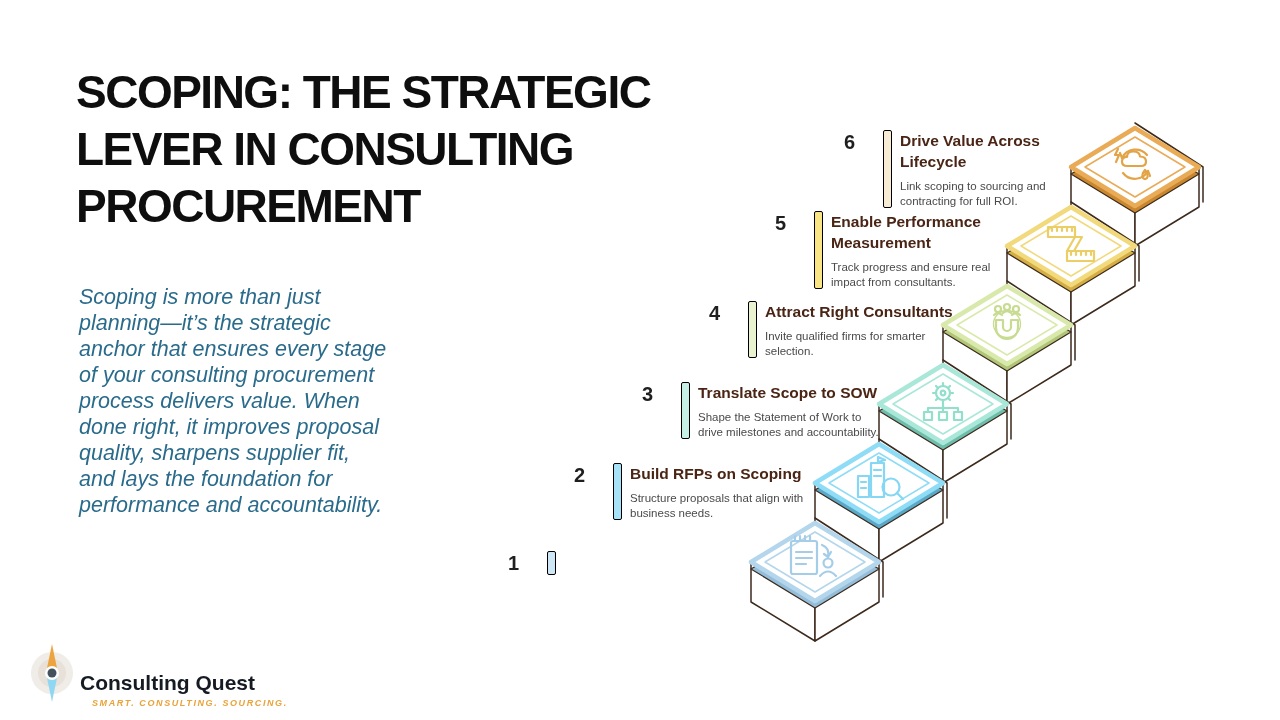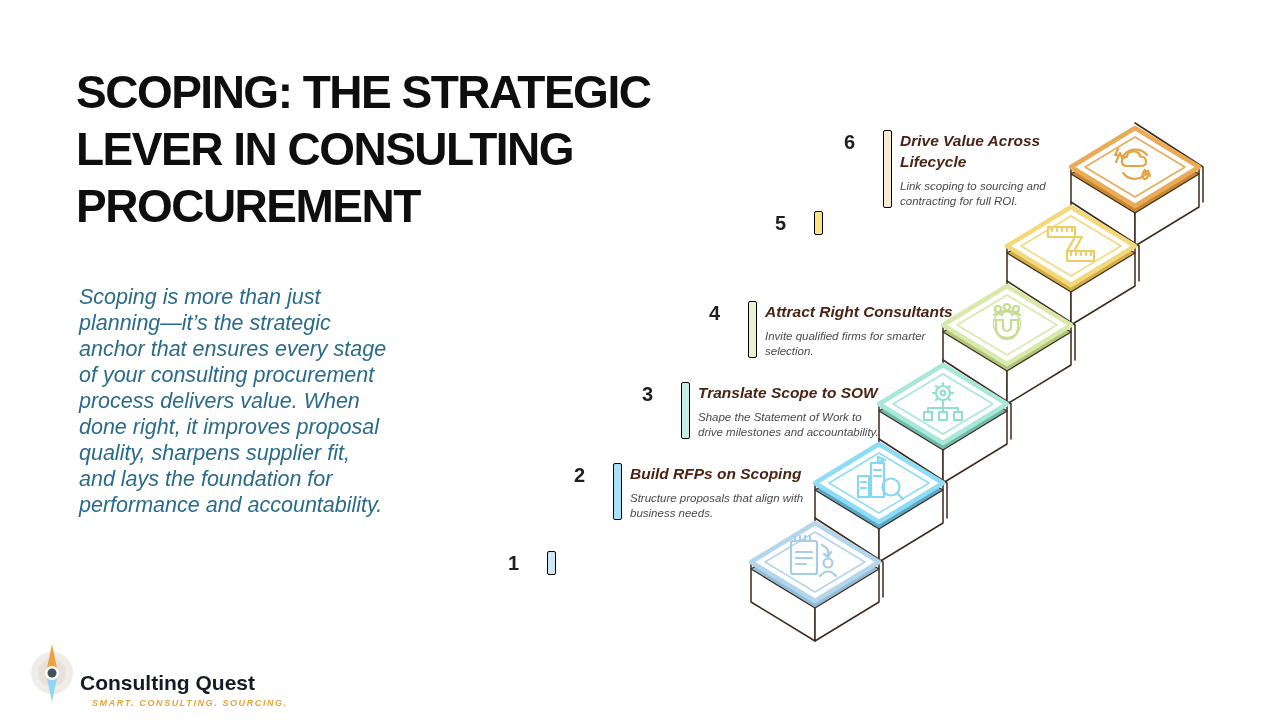--- a/index.html
+++ b/index.html
@@ -16,21 +16,21 @@
     position:absolute; left:79px; top:284px; width:380px;
     font-size:21.5px; font-style:italic; color:#2a6b8b;
     line-height:26px; white-space:pre-line;
   }
   .step { position:absolute; display:flex; align-items:stretch; }
   .step .num {
     width:18px; margin-right:21px; font-size:20px; font-weight:700;
     color:#1f1f1f; padding-top:1px;
   }
   .step .bar { width:7px; border-radius:2px; border:1px solid; flex:none; margin-right:8px; }
-  .step .content { width:200px;font-style:italic; }
+  .step .content { width:200px; }
   .step .s-title {
     font-size:15.5px; font-weight:700; color:#4a2414; line-height:21px; white-space:pre-line;
   }
   .step .s-desc {
     margin-top:7px; font-size:11.5px; color:#4a4a4a; line-height:14.5px; white-space:pre-line;
   }
   .step-1 { left:508px; top:551px; }
   .step-2 { left:574px; top:463px; }
   .step-3 { left:642px; top:382px; }
   .step-4 { left:709px; top:301px; }
@@ -95,20 +95,26 @@
   <div class="bar bar-4"></div>
   <div class="content">
     <div class="s-title">Attract Right Consultants</div>
     <div class="s-desc">Invite qualified firms for smarter
 selection.</div>
   </div>
 </div>
 <div class="step step-5">
   <div class="num">5</div>
   <div class="bar bar-5"></div>
+  <div class="content">
+    <div class="s-title">Enable Performance
+Measurement</div>
+    <div class="s-desc">Track progress and ensure real
+impact from consultants.</div>
+  </div>
 </div>
 <div class="step step-6">
   <div class="num">6</div>
   <div class="bar bar-6"></div>
   <div class="content">
     <div class="s-title">Drive Value Across
 Lifecycle</div>
     <div class="s-desc">Link scoping to sourcing and
 contracting for full ROI.</div>
   </div>

